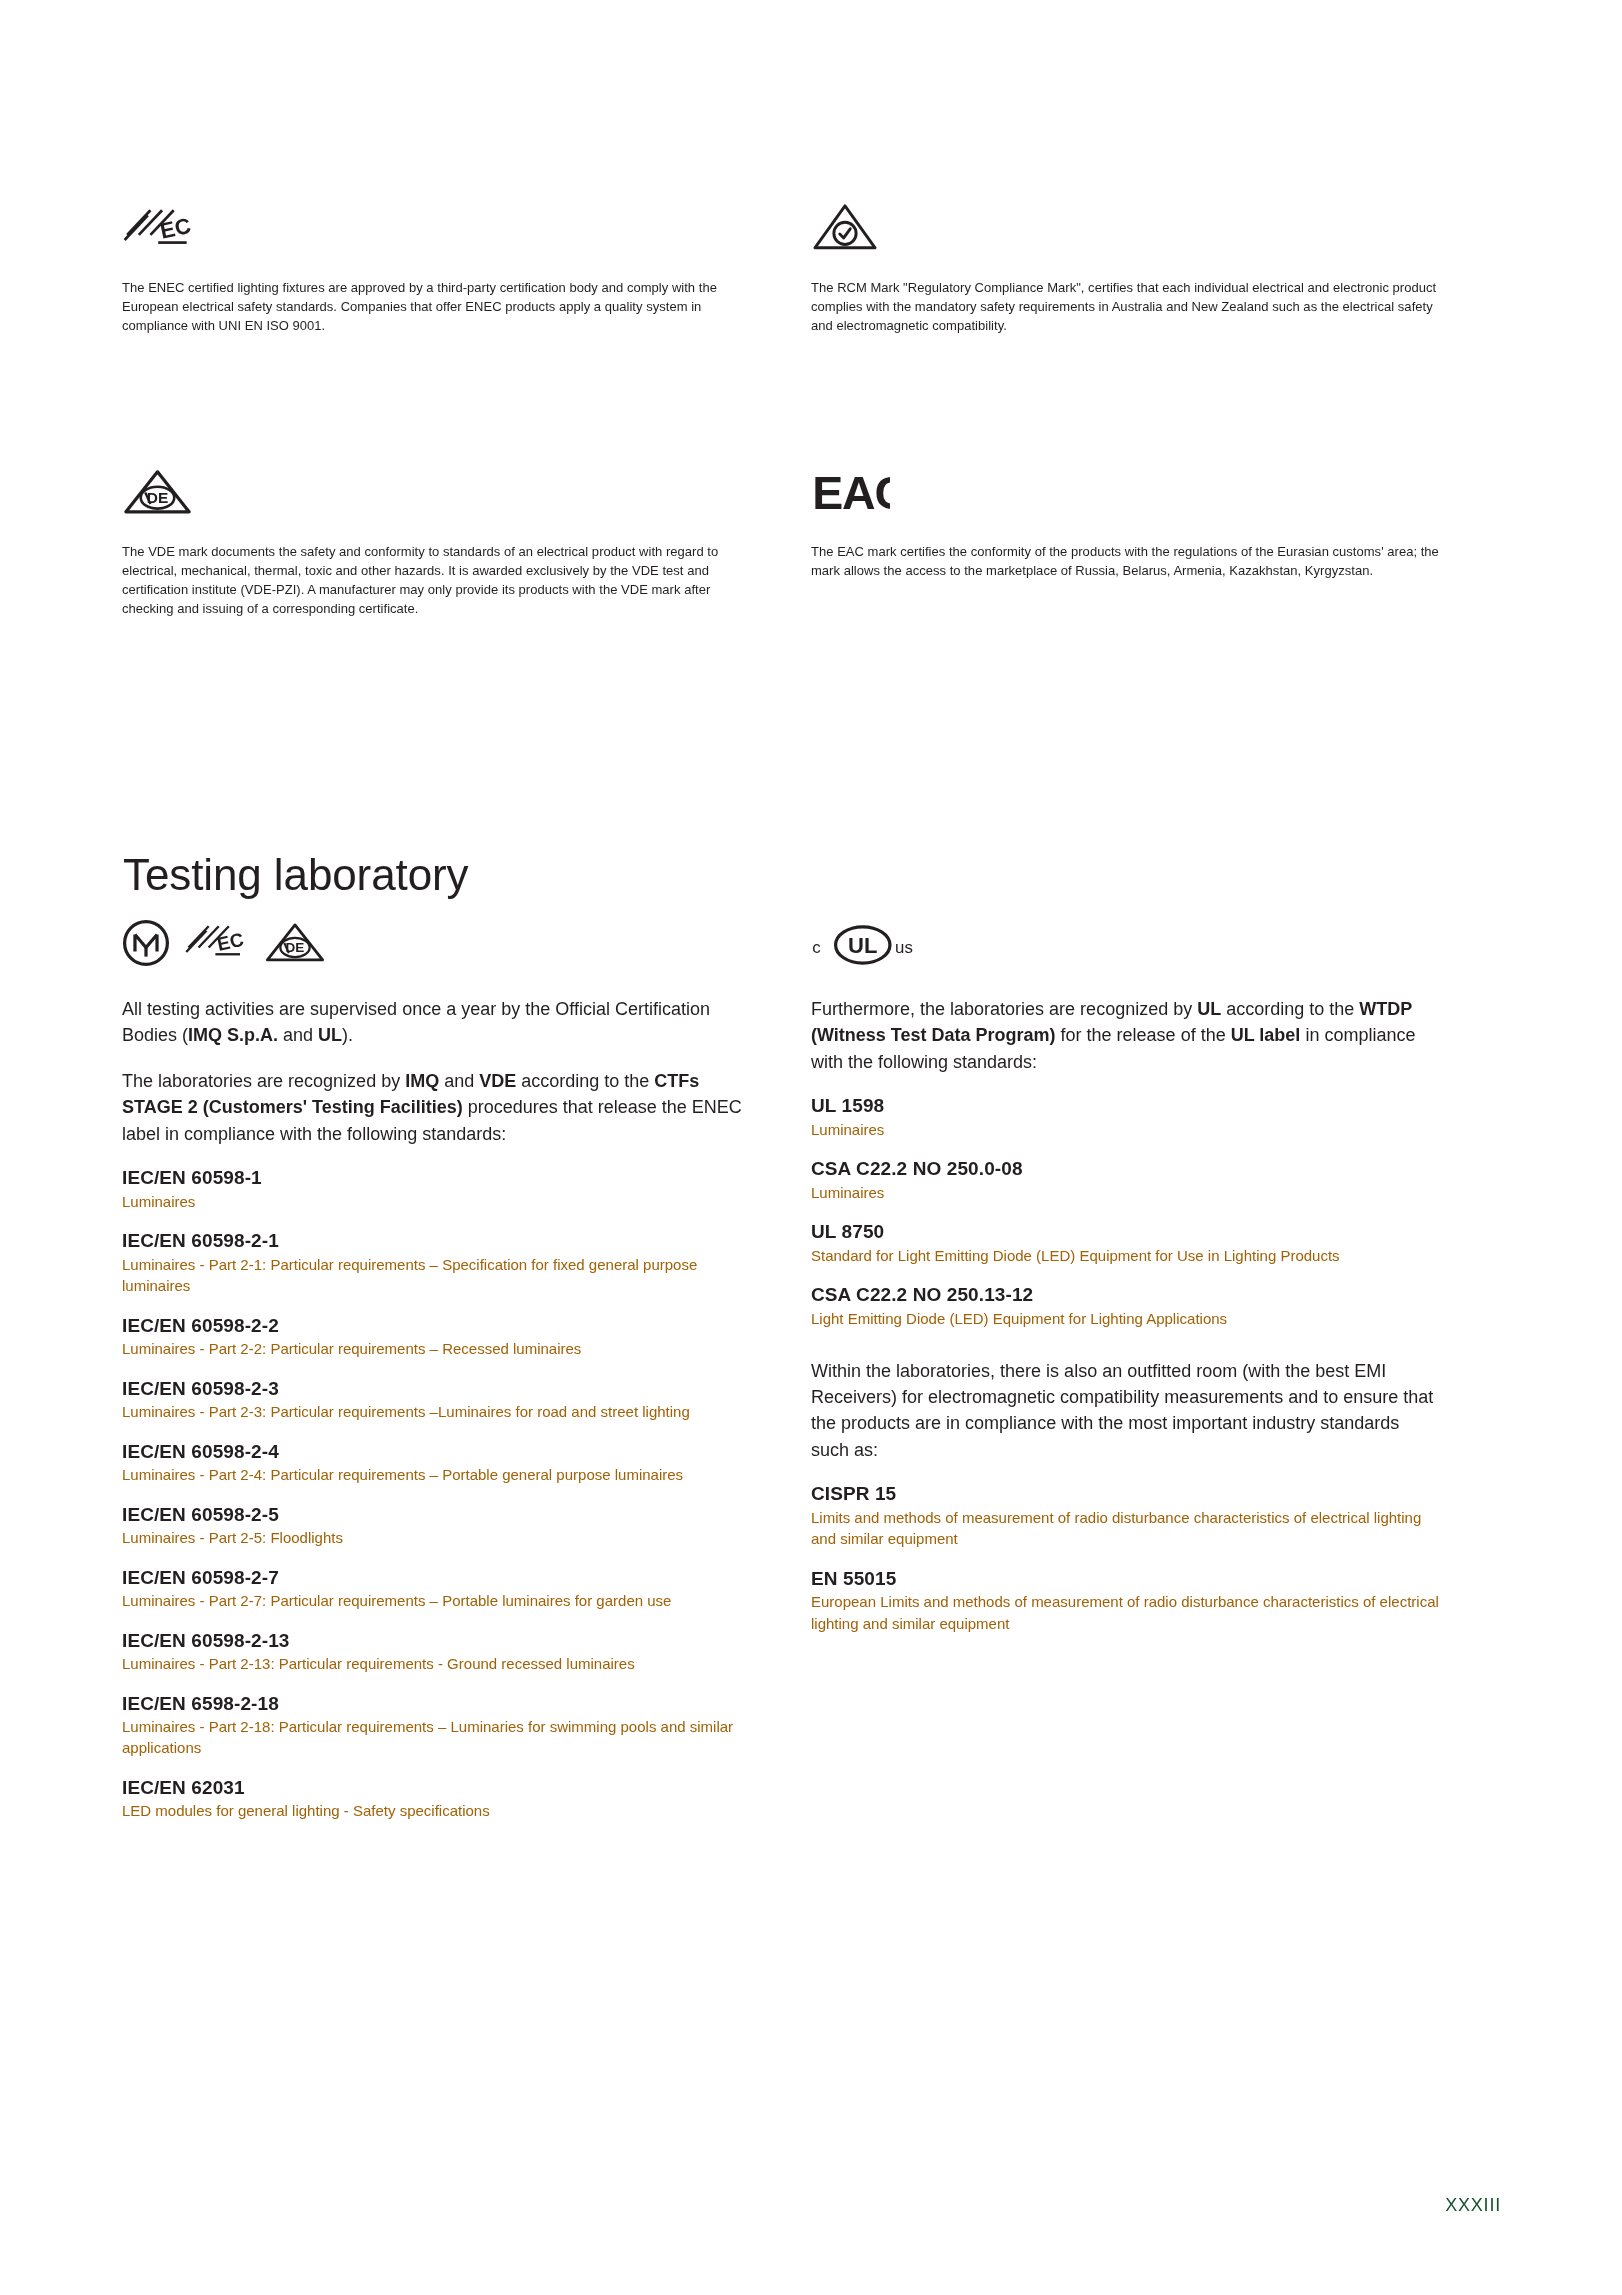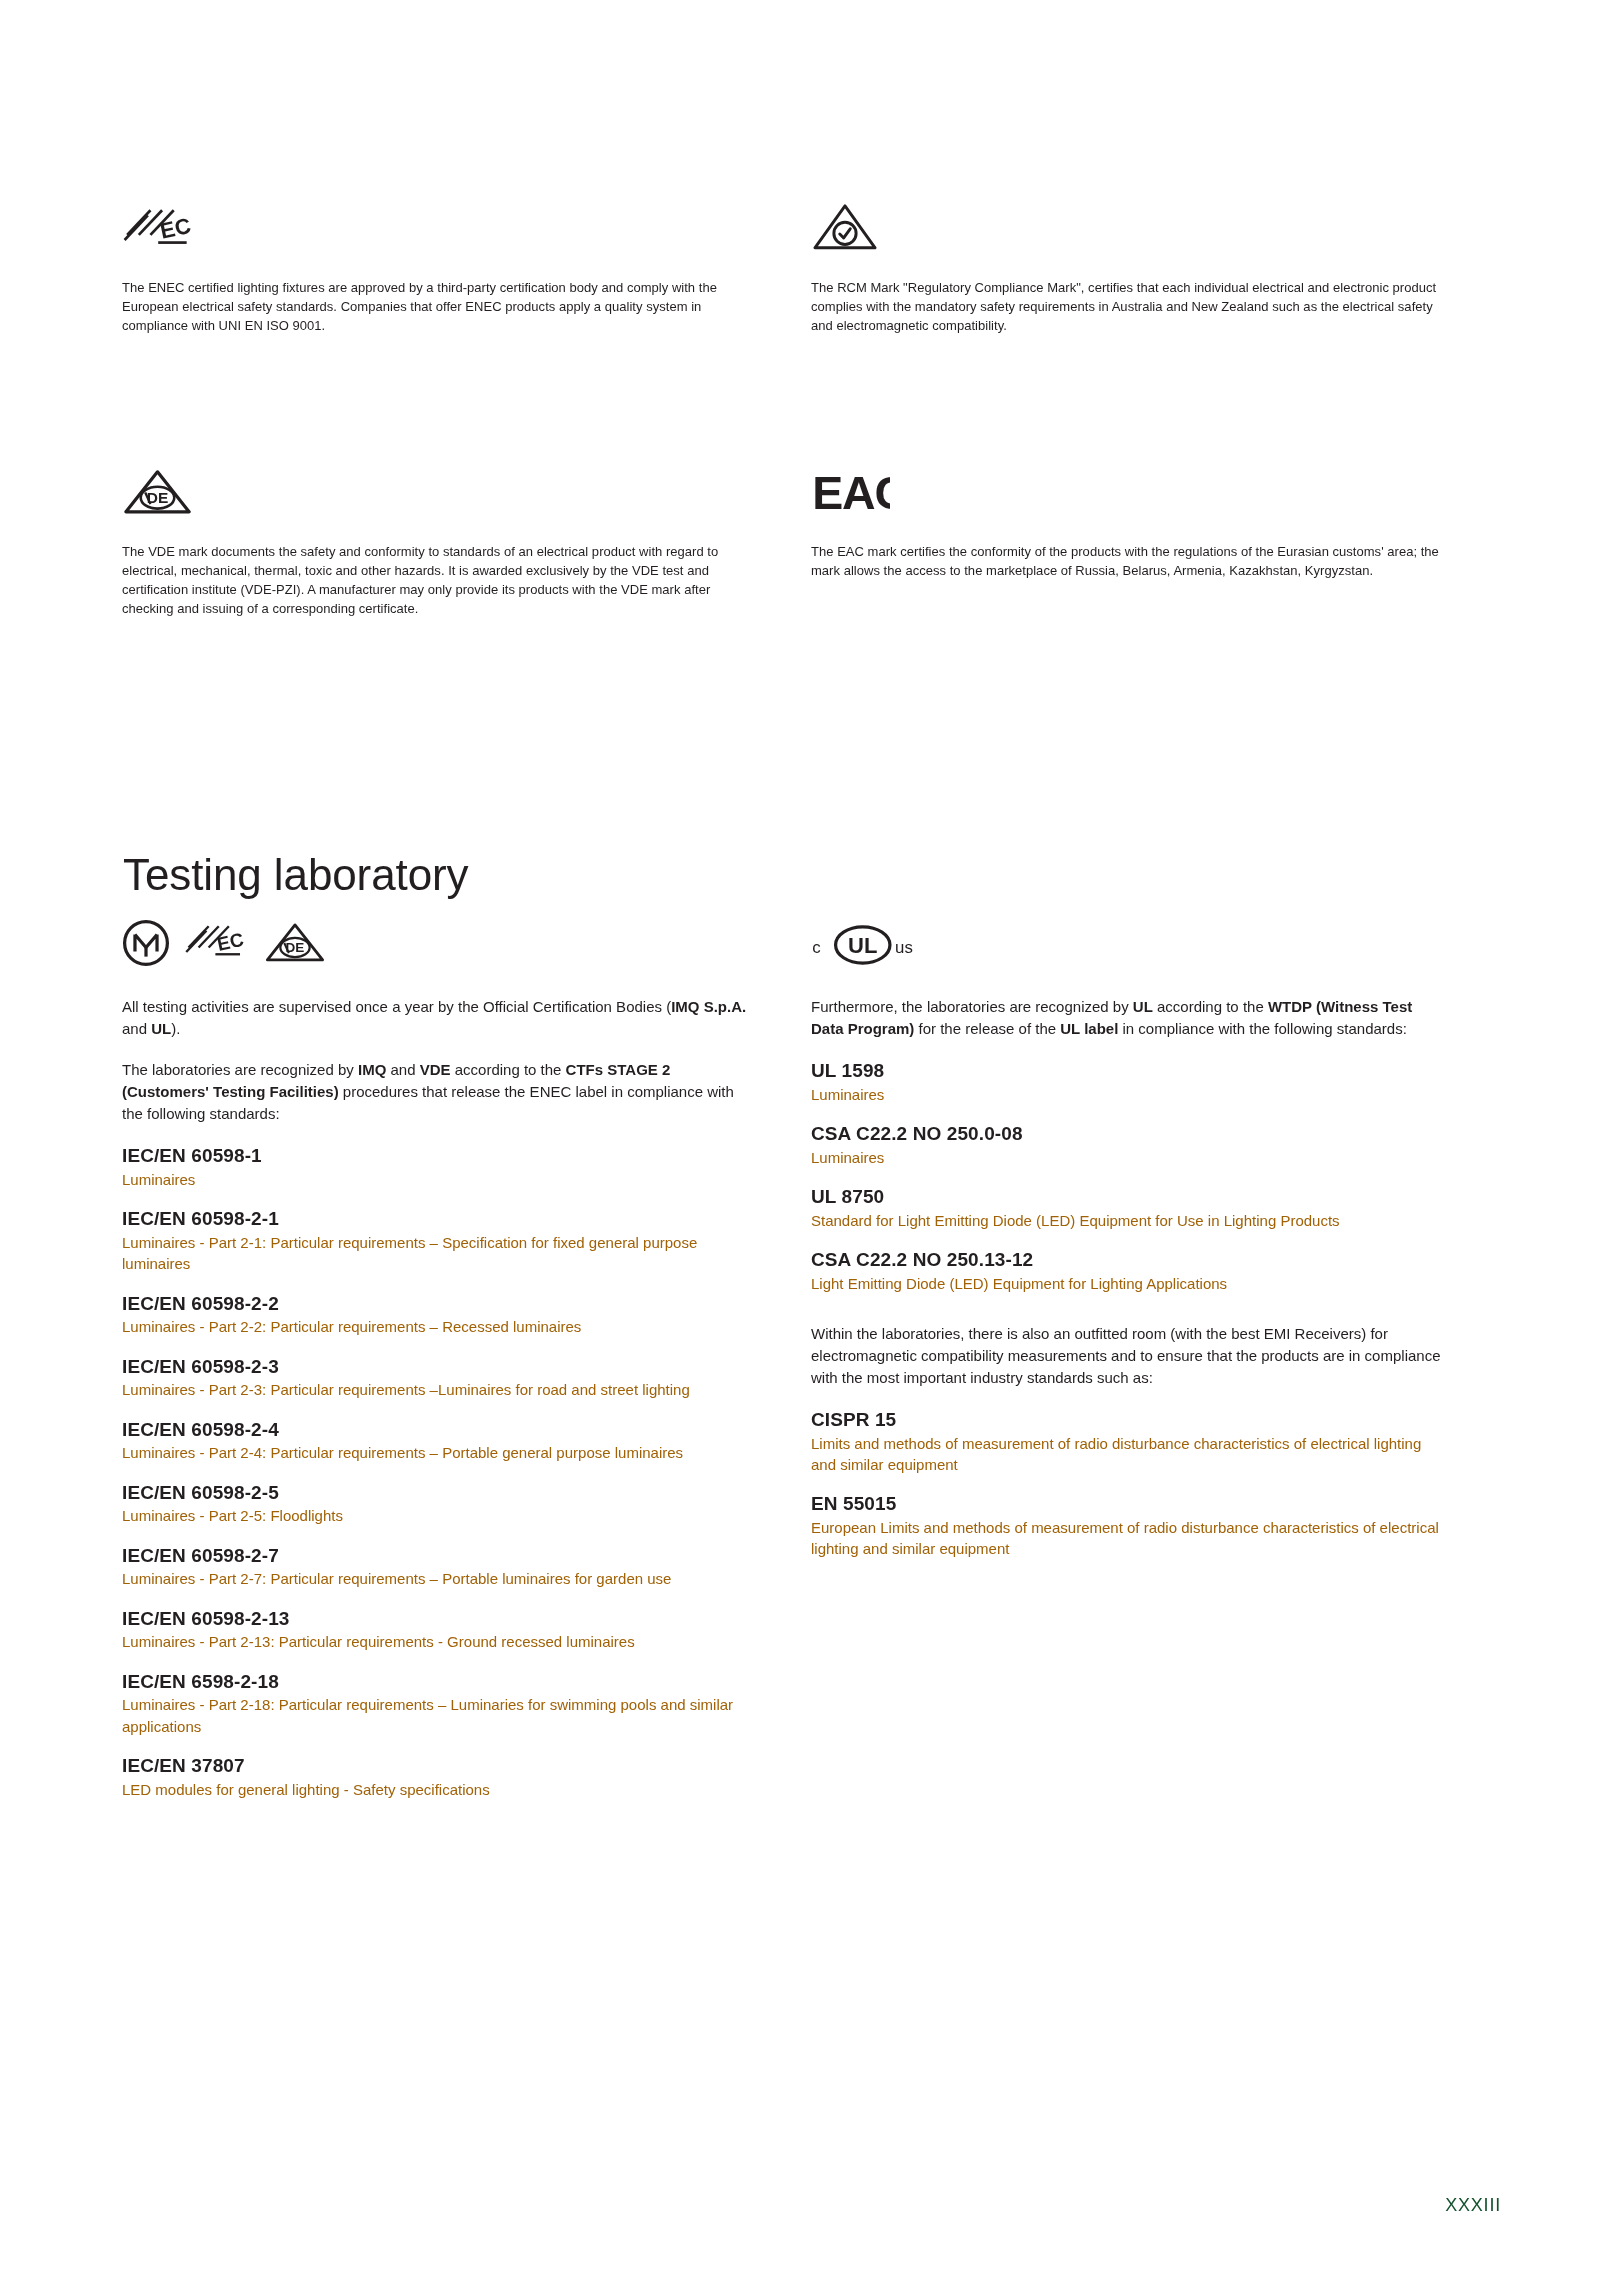--- a/index.html
+++ b/index.html
@@ -75,21 +75,21 @@
     padding-right: 58px;
   }
   .lab-logos {
     height: 65px;
     display: flex;
     align-items: center;
     gap: 14.3px;
     margin-bottom: 21px;
   }
   .para {
-    font-size: 15px;
+    font-size: 18px;
     line-height: 1.46;
     margin: 0 0 19.5px 0;
     color: #231f20;
   }
   .para b { font-weight: 700; }
   .std {
     margin: 0 0 17px 0;
   }
   .std-code {
     font-size: 19px;
@@ -251,21 +251,21 @@
       </div>
       <div class="std">
         <div class="std-code">IEC/EN 60598-2-13</div>
         <div class="std-desc">Luminaires - Part 2-13: Particular requirements - Ground recessed luminaires</div>
       </div>
       <div class="std">
         <div class="std-code">IEC/EN 6598-2-18</div>
         <div class="std-desc">Luminaires - Part 2-18: Particular requirements – Luminaries for swimming pools and similar applications</div>
       </div>
       <div class="std">
-        <div class="std-code">IEC/EN 37807</div>
+        <div class="std-code">IEC/EN 62031</div>
         <div class="std-desc">LED modules for general lighting - Safety specifications</div>
       </div>
     </div>
 
     <div class="lab-col">
       <div class="lab-logos">
         <span>
           <svg width="110" height="48" viewBox="0 0 170 74">
             <text x="2" y="52" font-family="Liberation Sans, sans-serif" font-size="26" fill="#231f20">c</text>
             <ellipse cx="80" cy="40" rx="42" ry="28" fill="none" stroke="#231f20" stroke-width="5"></ellipse>

